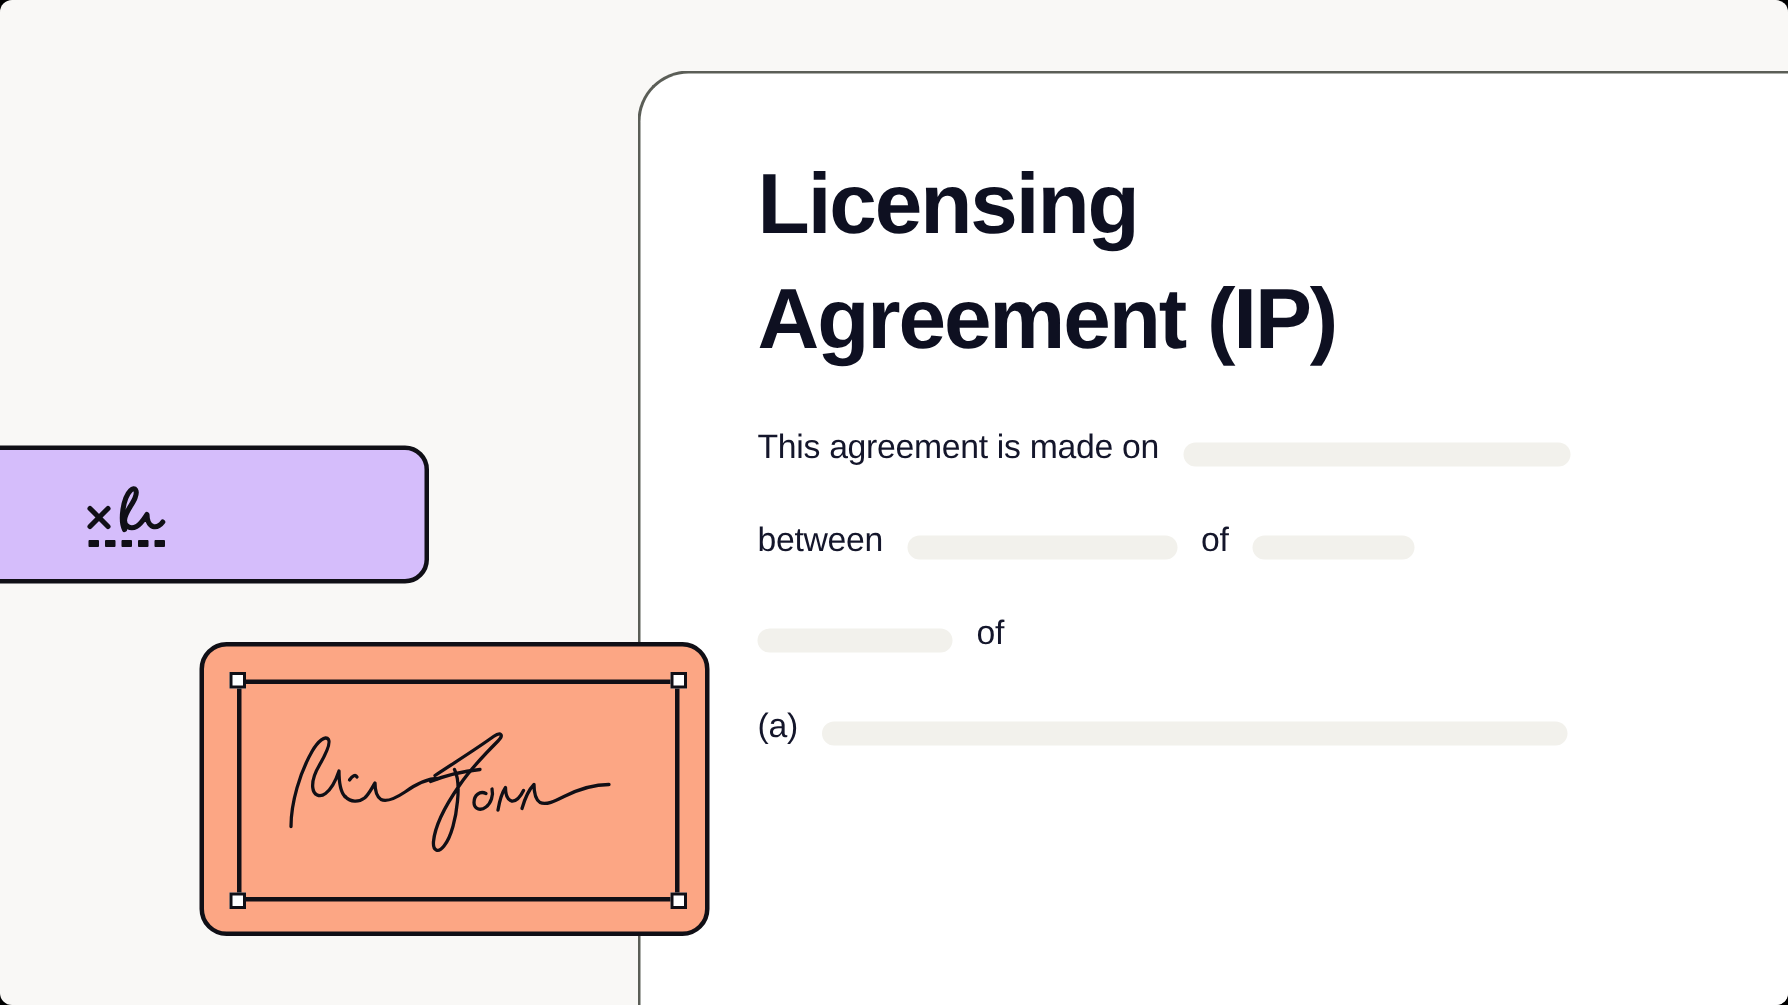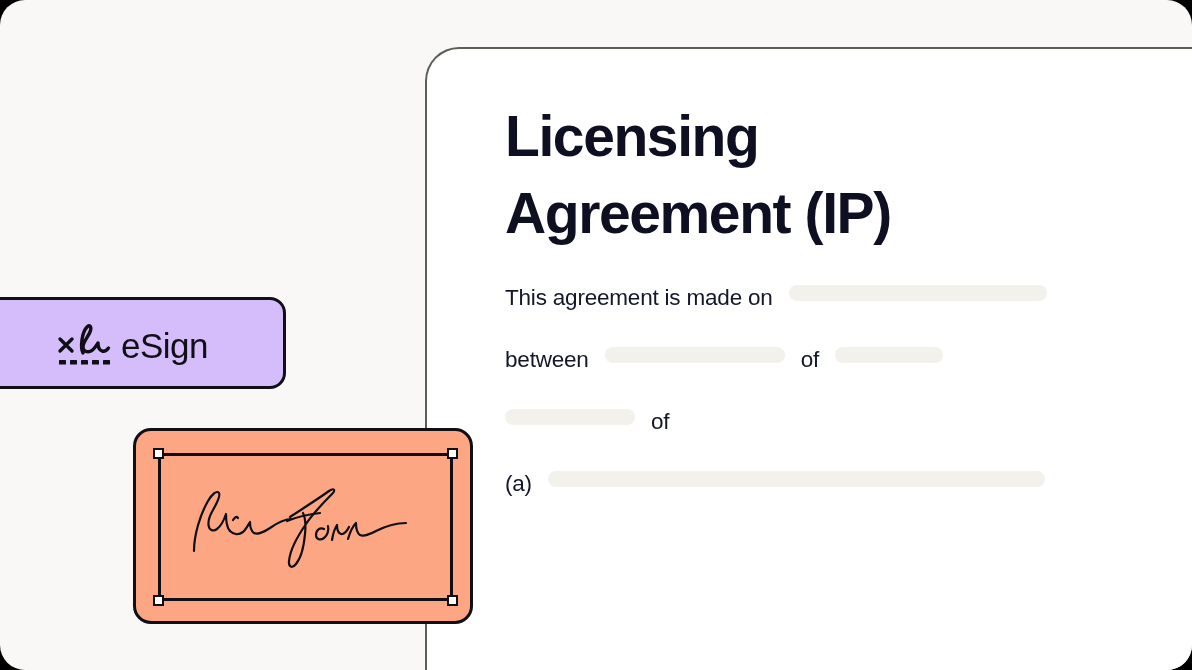--- a/index.html
+++ b/index.html
@@ -12,21 +12,21 @@
     height: 670px;
     overflow: hidden;
     font-family: "Liberation Sans", sans-serif;
   }
 
   #scene {
     position: relative;
     width: 1192px;
     height: 670px;
     background: #F9F8F6;
-    border-radius: 25px;
+    border-radius: 8px;
     overflow: hidden;
   }
 
   
   .doc-panel {
     position: absolute;
     left: 425px;
     top: 47px;
     width: 790px;
     height: 660px;
@@ -53,21 +53,21 @@
 
   .doc-body {
     position: absolute;
     left: 78px;
     top: 236px;
     width: 640px;
   }
 
   .doc-row {
     display: flex;
-    align-items: flex-start;
+    align-items: flex-end;
     height: 26px;
     margin-bottom: 36px;
     font-size: 22.5px;
     color: #14162B;
     letter-spacing: -0.2px;
   }
   .doc-row .txt { white-space: pre; }
 
   .blank {
     display: inline-block;
@@ -218,21 +218,20 @@
         </g>
         <g fill="#100F16">
           <rect x="2" y="40" width="7" height="4.6" rx="0.6"></rect>
           <rect x="13" y="40" width="7" height="4.6" rx="0.6"></rect>
           <rect x="24" y="40" width="7" height="4.6" rx="0.6"></rect>
           <rect x="35" y="40" width="7" height="4.6" rx="0.6"></rect>
           <rect x="46" y="40" width="7" height="4.6" rx="0.6"></rect>
         </g>
       </svg>
     </span>
-    <span class="esign-label">eSign</span>
   </div>
 
   <div class="sig-card">
     <div class="sig-selection">
       <div class="sel-line-top"></div>
       <div class="sel-line-bottom"></div>
       <div class="sel-line-left"></div>
       <div class="sel-line-right"></div>
       <div class="handle tl"></div>
       <div class="handle tr"></div>

